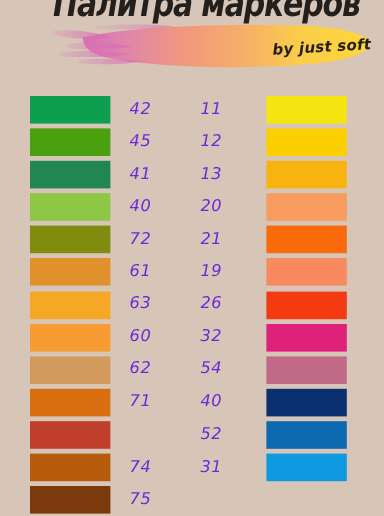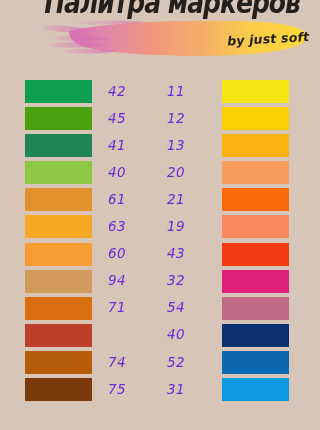--- a/index.html
+++ b/index.html
@@ -160,34 +160,38 @@
       </div>
       <div class="row">
         <div class="swatch" style="background: rgb(33, 133, 84);"></div>
         <div class="code">41</div>
       </div>
       <div class="row">
         <div class="swatch" style="background: rgb(142, 198, 69);"></div>
         <div class="code">40</div>
       </div>
       <div class="row">
+        <div class="swatch" style="background: rgb(127, 140, 14);"></div>
+        <div class="code">72</div>
+      </div>
+      <div class="row">
         <div class="swatch" style="background: rgb(224, 145, 44);"></div>
         <div class="code">61</div>
       </div>
       <div class="row">
         <div class="swatch" style="background: rgb(246, 167, 38);"></div>
         <div class="code">63</div>
       </div>
       <div class="row">
         <div class="swatch" style="background: rgb(247, 156, 51);"></div>
         <div class="code">60</div>
       </div>
       <div class="row">
         <div class="swatch" style="background: rgb(210, 154, 92);"></div>
-        <div class="code">94</div>
+        <div class="code">62</div>
       </div>
       <div class="row">
         <div class="swatch" style="background: rgb(217, 111, 16);"></div>
         <div class="code">71</div>
       </div>
       <div class="row">
         <div class="swatch" style="background: rgb(191, 63, 43);"></div>
       </div>
       <div class="row">
         <div class="swatch" style="background: rgb(181, 91, 9);"></div>
@@ -218,21 +222,21 @@
       </div>
       <div class="row">
         <div class="code">21</div>
         <div class="swatch" style="background: rgb(249, 106, 10);"></div>
       </div>
       <div class="row">
         <div class="code">19</div>
         <div class="swatch" style="background: rgb(249, 138, 96);"></div>
       </div>
       <div class="row">
-        <div class="code">43</div>
+        <div class="code">26</div>
         <div class="swatch" style="background: rgb(244, 58, 16);"></div>
       </div>
       <div class="row">
         <div class="code">32</div>
         <div class="swatch" style="background: rgb(224, 33, 122);"></div>
       </div>
       <div class="row">
         <div class="code">54</div>
         <div class="swatch" style="background: rgb(192, 106, 136);"></div>
       </div>

